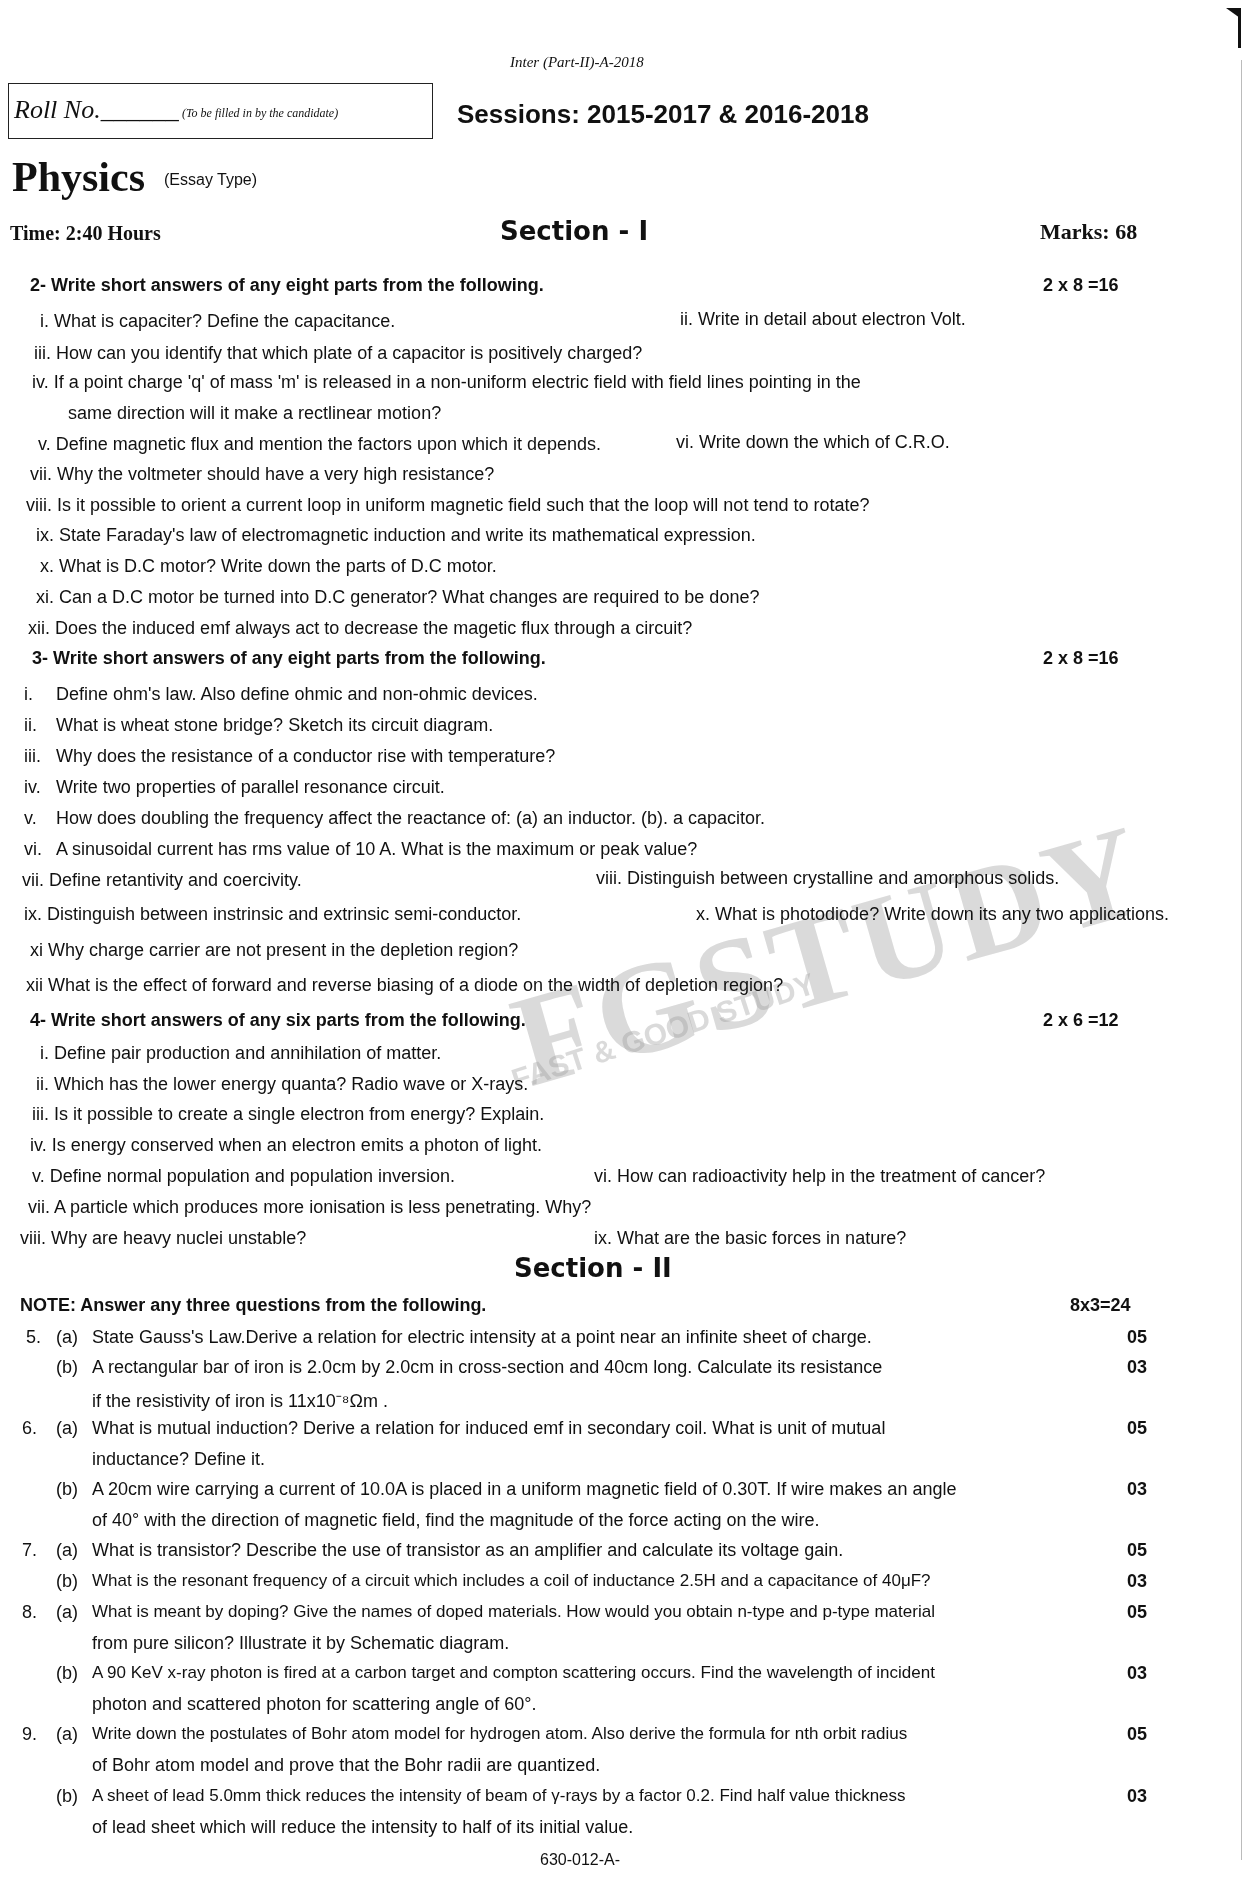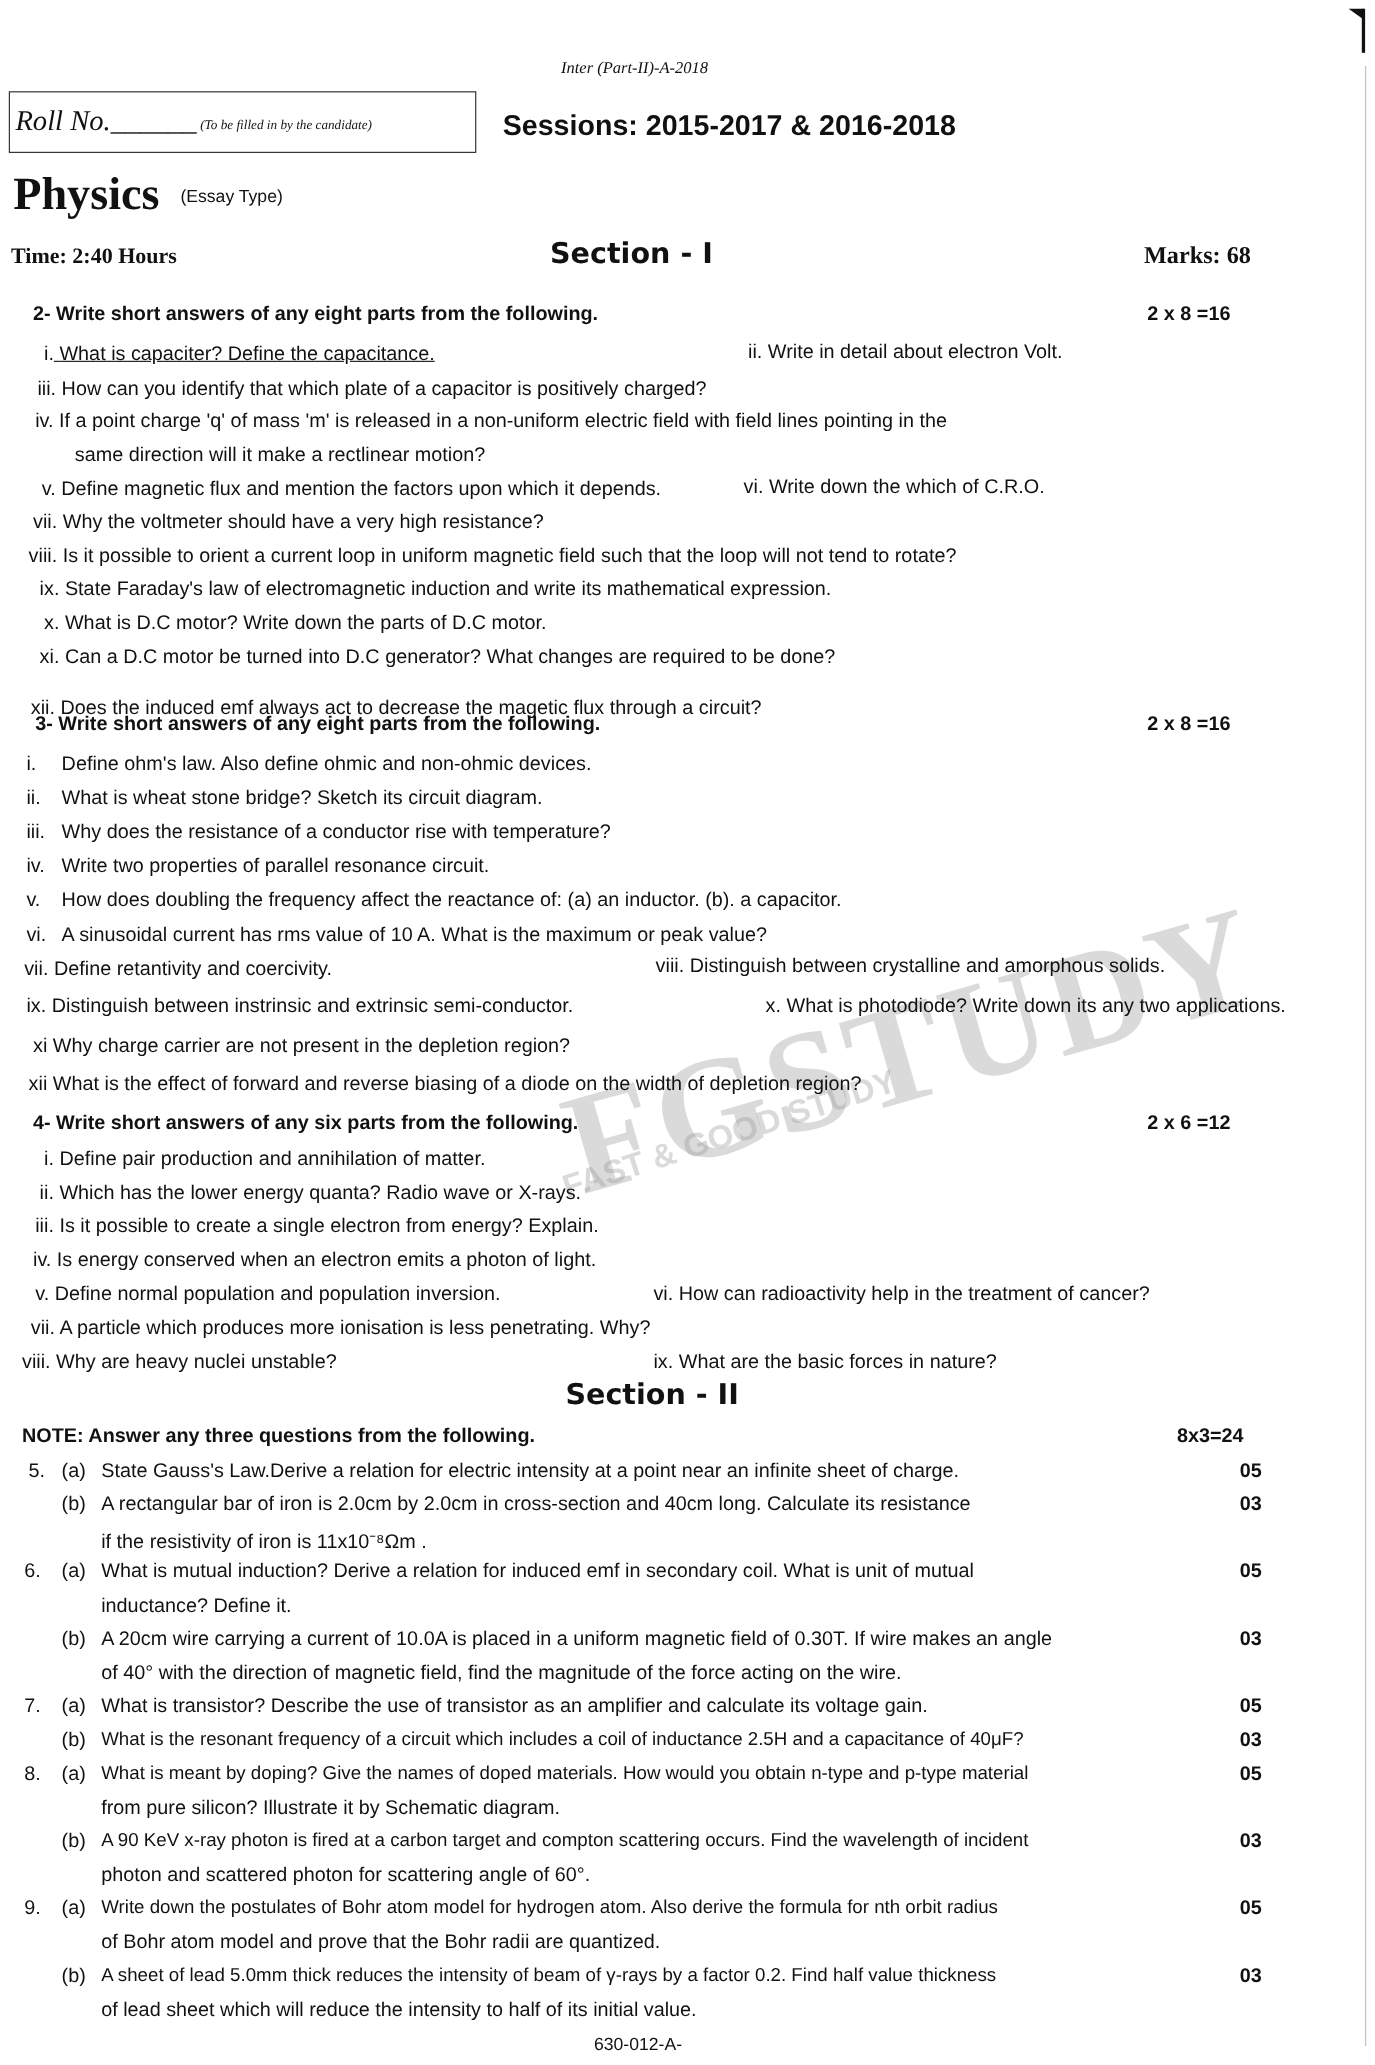--- a/index.html
+++ b/index.html
@@ -46,33 +46,33 @@
 <div class="abs sessions">Sessions: 2015-2017 &amp; 2016-2018</div>
 <div class="abs serif subject">Physics</div>
 <div class="abs essay">(Essay Type)</div>
 <div class="abs serif time">Time: 2:40 Hours</div>
 <div class="abs sec-title" style="left:500px;top:216px;">Section - I</div>
 <div class="abs serif marks">Marks: 68</div>
 
 <div class="abs q-head" style="left:30px;top:275px;">2- Write short answers of  any eight parts from the following.</div>
 <div class="abs q-marks" style="left:1043px;top:275px;">2 x 8 =16</div>
 
-<div class="abs item" style="left:40px;top:311px;text-decoration:underline;"><span class="num">i.</span> <span>What is capaciter? Define the capacitance.</span></div>
+<div class="abs item" style="left:40px;top:311px;"><span class="num">i.</span> <span>What is capaciter? Define the capacitance.</span></div>
 <div class="abs item" style="left:680px;top:309px;"><span class="num">ii.</span> <span>Write in detail about electron Volt.</span></div>
 <div class="abs item" style="left:34px;top:343px;"><span class="num">iii.</span> <span>How can you identify that which plate of a capacitor is positively charged?</span></div>
 <div class="abs item" style="left:32px;top:372px;"><span class="num">iv.</span> <span>If a point charge 'q' of mass 'm' is released in a non-uniform electric field with field lines pointing in the</span></div>
 <div class="abs item" style="left:68px;top:403px;"><span>same direction will it make a rectlinear motion?</span></div>
 <div class="abs item" style="left:38px;top:434px;"><span class="num">v.</span> <span>Define magnetic flux and mention the factors upon which it depends.</span></div>
 <div class="abs item" style="left:676px;top:432px;"><span class="num">vi.</span> <span>Write down the which of C.R.O.</span></div>
 <div class="abs item" style="left:30px;top:464px;"><span class="num">vii.</span> <span>Why the voltmeter should have a very high resistance?</span></div>
 <div class="abs item" style="left:26px;top:495px;"><span class="num">viii.</span> <span>Is it possible to orient a current loop in uniform magnetic field such that the loop will not tend to rotate?</span></div>
 <div class="abs item" style="left:36px;top:525px;"><span class="num">ix.</span> <span>State Faraday's law of electromagnetic induction and write its mathematical expression.</span></div>
 <div class="abs item" style="left:40px;top:556px;"><span class="num">x.</span> <span>What is D.C motor? Write down the parts of D.C motor.</span></div>
 <div class="abs item" style="left:36px;top:587px;"><span class="num">xi.</span> <span>Can a D.C motor be turned into D.C generator? What changes are required to be done?</span></div>
-<div class="abs item" style="left:28px;top:618px;margin-top:15px;"><span class="num">xii.</span> <span>Does the induced emf always act to decrease the magetic flux through a circuit?</span></div>
+<div class="abs item" style="left:28px;top:618px;"><span class="num">xii.</span> <span>Does the induced emf always act to decrease the magetic flux through a circuit?</span></div>
 
 <div class="abs q-head" style="left:32px;top:648px;">3- Write short answers of  any eight parts from the following.</div>
 <div class="abs q-marks" style="left:1043px;top:648px;">2 x 8 =16</div>
 
 <div class="abs item" style="left:24px;top:684px;"><span class="num" style="width:32px">i.</span><span>Define ohm's law. Also define ohmic and non-ohmic devices.</span></div>
 <div class="abs item" style="left:24px;top:715px;"><span class="num" style="width:32px">ii.</span><span>What is wheat stone bridge? Sketch its circuit diagram.</span></div>
 <div class="abs item" style="left:24px;top:746px;"><span class="num" style="width:32px">iii.</span><span>Why does the resistance of a conductor rise with temperature?</span></div>
 <div class="abs item" style="left:24px;top:777px;"><span class="num" style="width:32px">iv.</span><span>Write two properties of parallel resonance circuit.</span></div>
 <div class="abs item" style="left:24px;top:808px;"><span class="num" style="width:32px">v.</span><span>How does doubling the frequency affect the reactance of: (a) an inductor. (b). a capacitor.</span></div>
 <div class="abs item" style="left:24px;top:839px;"><span class="num" style="width:32px">vi.</span><span>A sinusoidal current has rms value of 10 A. What is the maximum or peak value?</span></div>

